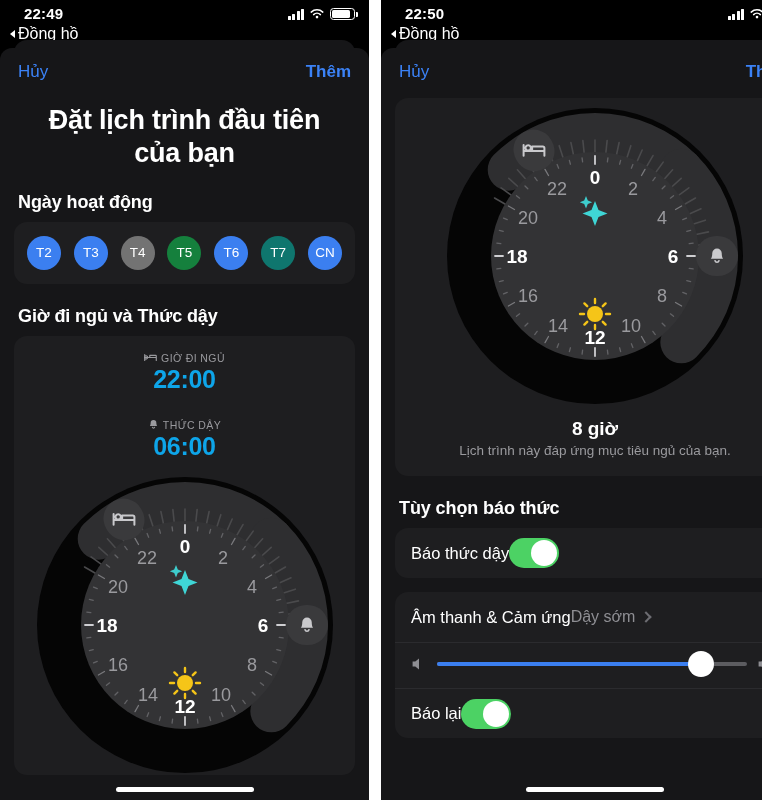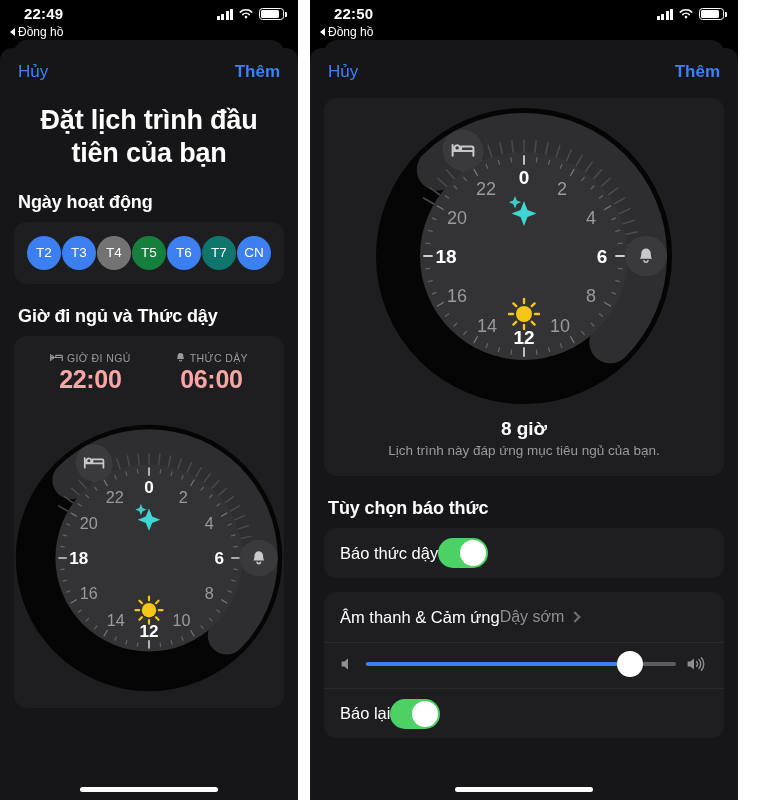--- a/index.html
+++ b/index.html
@@ -6,42 +6,42 @@
   html, body {
     width: 762px; height: 800px;
     background: #ffffff;
     font-family: "Liberation Sans", sans-serif;
     overflow: hidden;
   }
   .stage { position: relative; width: 762px; height: 800px; display: flex; background:#ffffff; }
 
   .phone {
     position: relative;
-    width: 298px;
+    width: 369px;
     height: 800px;
     background: #000000;
     overflow: hidden;
     flex: 0 0 auto;
   }
   .phone.right { margin-left: 12px; width: 428px; }
 
   
   .statusbar {
     position: relative;
     height: 44px;
     padding: 4px 16px 0 16px;
     color: #ffffff;
   }
   .sb-time {
     position: absolute; left: 24px; top: 5px;
     font-size: 15px; font-weight: bold; letter-spacing: .2px;
   }
   .sb-back {
     position: absolute; left: 10px; top: 25px;
-    font-size: 12px; color: #ffffff; display: flex; align-items: center; gap: 3px;
+    font-size: 16px; color: #ffffff; display: flex; align-items: center; gap: 3px;
   }
   .sb-back .tri {
     width: 0; height: 0;
     border-top: 4px solid transparent;
     border-bottom: 4px solid transparent;
     border-right: 5px solid #ffffff;
     display: inline-block;
   }
   .sb-right {
     position: absolute; right: 14px; top: 8px;
@@ -105,28 +105,28 @@
   
   .days { display: flex; justify-content: space-between; padding: 14px 13px; }
   .day {
     width: 34px; height: 34px; border-radius: 50%;
     background: #3b7ff0; color: #ffffff;
     display: flex; align-items: center; justify-content: center;
     font-size: 13.5px; font-weight: normal;
   }
 
   
-  .sched-head { display: flex; justify-content: center; gap: 44px; padding: 16px 0 6px 0; }
+  .sched-head { display: flex; justify-content: center; gap: 25px; padding: 16px 0 6px 0; flex-direction: column; }
   .sched-col { text-align: center; }
   .sched-lbl {
     color: #9a9a9e; font-size: 10.5px; letter-spacing: .4px;
     display: flex; align-items: center; gap: 4px; justify-content: center;
     text-transform: uppercase;
   }
-  .sched-val { color: #fca5a5; font-size: 25px; font-weight: bold; margin-top: 1px; letter-spacing: -.3px; }
+  .sched-val { color: #0ea5e9; font-size: 25px; font-weight: bold; margin-top: 1px; letter-spacing: -.3px; }
 
   
   .dial-wrap { display: flex; justify-content: center; padding: 8px 0 0 0; }
   .dial { position: relative; }
 
   
   .dur { text-align: center; padding: 12px 16px 18px 16px; }
   .dur-val { color:#fff; font-size: 19px; font-weight: bold; }
   .dur-sub { color:#9a9a9e; font-size: 13.5px; margin-top: 3px; }
 

